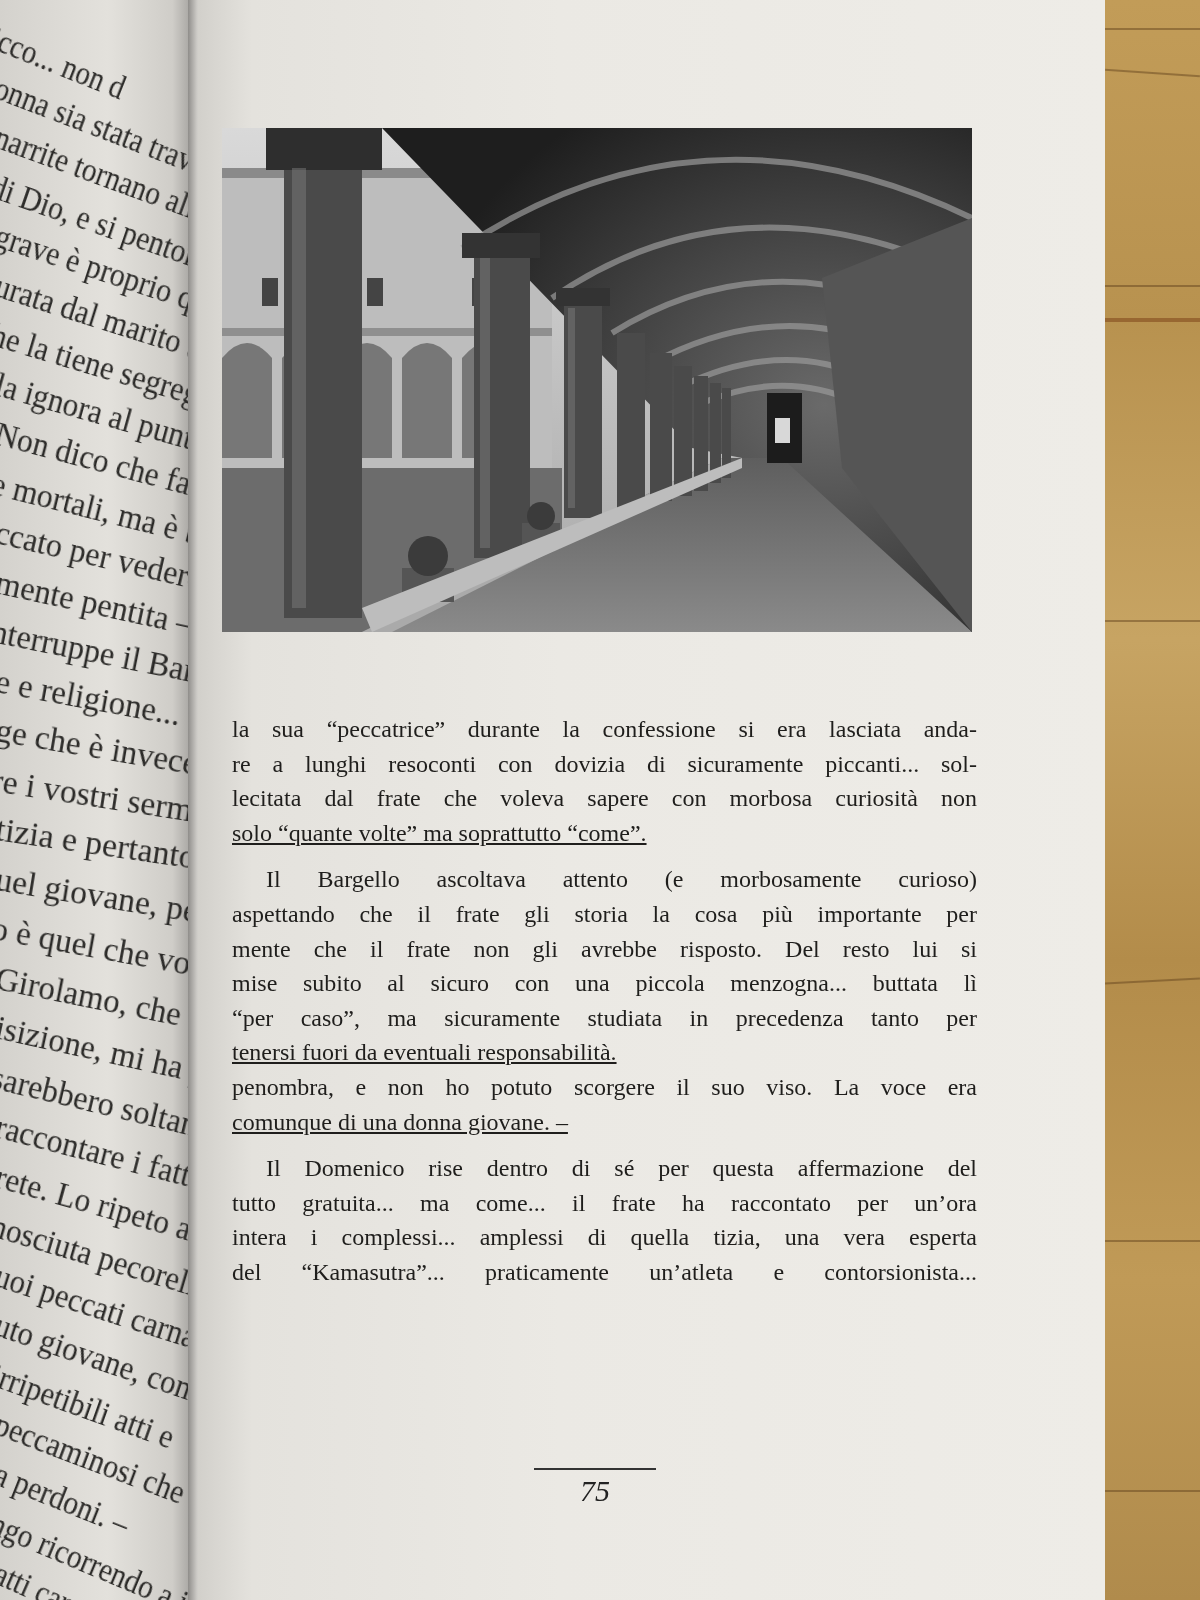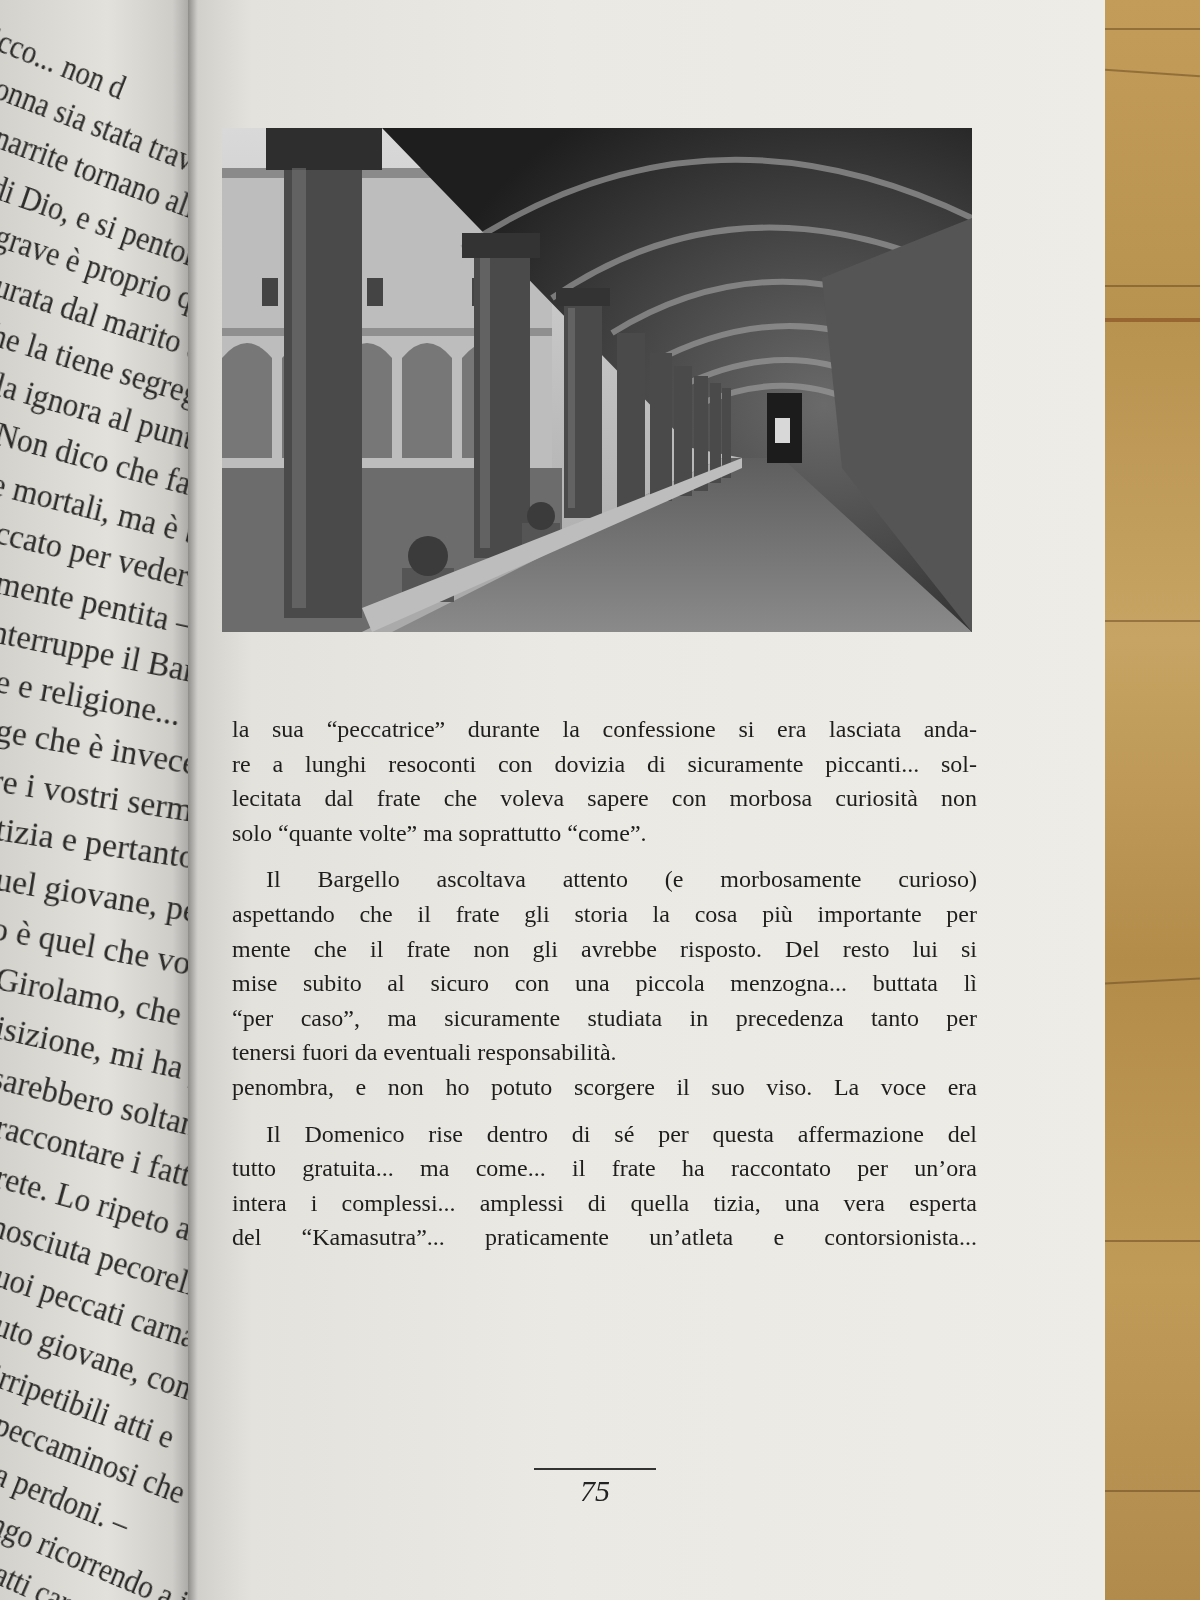--- a/index.html
+++ b/index.html
@@ -20,21 +20,21 @@
   .right-page{position:absolute;left:198px;top:0;width:907px;height:1600px;
        background:linear-gradient(90deg,#d2d0cb 0%,#e4e2dd 6%,#ebe9e4 40%,#eeece7 100%);}
   .photo{position:absolute;left:24px;top:128px;width:750px;height:504px;overflow:hidden;
        background:#6d6d6d;}
   .photo svg{display:block;width:100%;height:100%;}
   .caption{position:absolute;left:24px;top:640px;width:756px;text-align:center;
        font-family:"Liberation Sans","DejaVu Sans",sans-serif;font-size:15.5px;color:#2a2a2a;}
   .body{position:absolute;left:34px;top:712px;width:745px;}
   .line{font-size:24px;line-height:34.6px;color:#1f1e1c;white-space:nowrap;
         text-align:justify;text-align-last:justify;}
-  .line.last{text-align-last:left;}
+  .line.last{text-align-last:left;text-decoration:underline;}
   .line.indent{padding-left:34px;margin-top:12px;}
   .footer-rule{position:absolute;left:336px;top:1468px;width:122px;height:1.5px;background:#333;}
   .page-number{position:absolute;left:336px;top:1474px;width:122px;text-align:center;
         font-style:italic;font-size:30px;color:#222;}
 </style>
 </head>
 <body>
 
 <div class="wood">
   <div class="grain" style="top:28px"></div>
@@ -170,20 +170,21 @@
     <div class="line">re a lunghi resoconti con dovizia di sicuramente piccanti... sol-</div>
     <div class="line">lecitata dal frate che voleva sapere con morbosa curiosità non</div>
     <div class="line last">solo “quante volte” ma soprattutto “come”.</div>
     <div class="line indent">Il Bargello ascoltava attento (e morbosamente curioso)</div>
     <div class="line">aspettando che il frate gli storia la cosa più importante per</div>
     <div class="line">mente che il frate non gli avrebbe risposto. Del resto lui si</div>
     <div class="line">mise subito al sicuro con una piccola menzogna... buttata lì</div>
     <div class="line">“per caso”, ma sicuramente studiata in precedenza tanto per</div>
     <div class="line last">tenersi fuori da eventuali responsabilità.</div>
     <div class="line">penombra, e non ho potuto scorgere il suo viso. La voce era</div>
+    <div class="line last">comunque di una donna giovane. –</div>
     <div class="line indent">Il Domenico rise dentro di sé per questa affermazione del</div>
     <div class="line">tutto gratuita... ma come... il frate ha raccontato per un’ora</div>
     <div class="line">intera i complessi... amplessi di quella tizia, una vera esperta</div>
     <div class="line">del “Kamasutra”... praticamente un’atleta e contorsionista...</div>
   </div>
 
   <div class="footer-rule"></div>
   <div class="page-number">75</div>
 </div>
 

